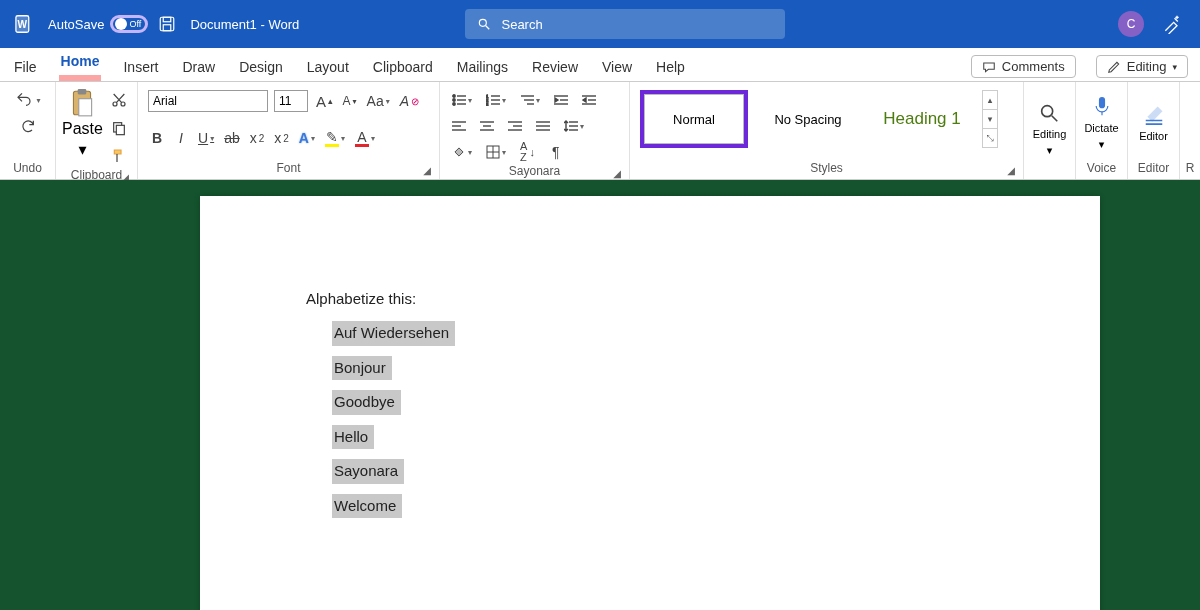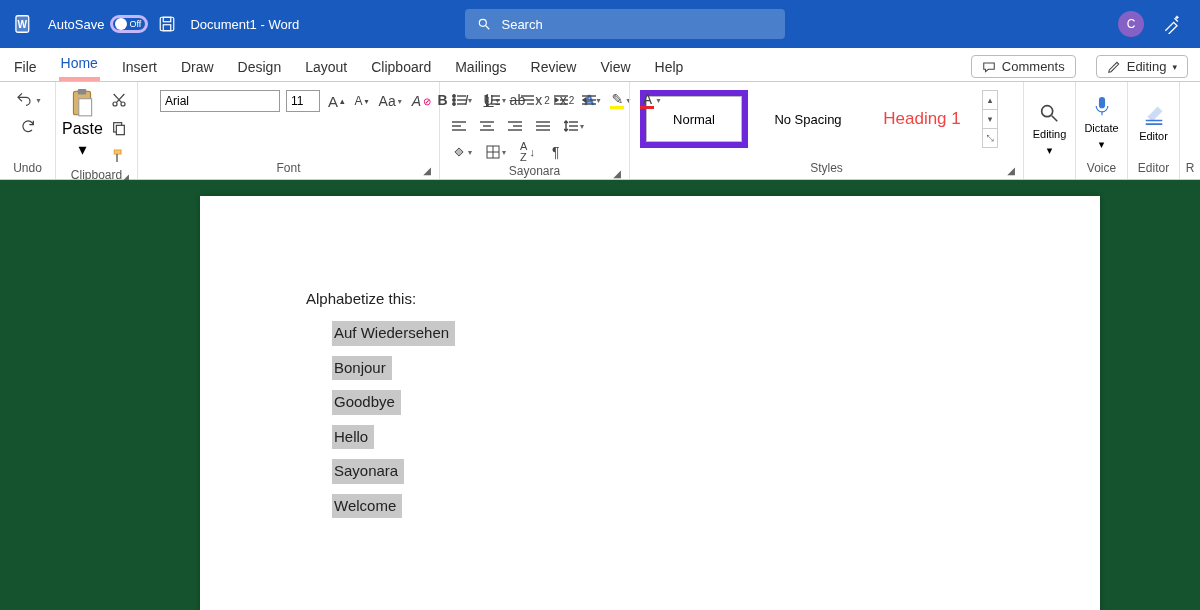--- a/index.html
+++ b/index.html
@@ -14,21 +14,21 @@
   .titlebar .save-icon { margin: 0 10px; }
   .titlebar .doc-title { margin-left: 4px; }
   .titlebar .search-wrap { margin-left: auto; margin-right: auto; }
   .titlebar .search { width: 320px; height: 30px; background: #4A7FCB; border-radius:4px; display:flex; align-items:center; padding: 0 12px; color:#fff; gap:10px; font-size:13px;}
   .titlebar .right { margin-left:auto; display:flex; align-items:center; gap:18px; padding-right:18px; }
   .titlebar .avatar { width:26px; height:26px; border-radius:50%; background:#8661c5; display:flex; align-items:center; justify-content:center; font-size:12px; color:#fff; }
   
   
   .tabsrow { height: 34px; background:#fff; border-bottom:1px solid #ccc; display:flex; align-items:flex-end; padding:0 12px; gap:20px; font-size:14px; color:#333; }
   .tabsrow .tab { padding:6px 2px; cursor:pointer; }
-  .tabsrow .tab.active { color:#185ABD; border-bottom:4px solid #fca5a5; font-weight:400; }
+  .tabsrow .tab.active { color:#185ABD; border-bottom:6px solid #fca5a5; font-weight:700; }
   .tabsrow .spacer { flex:1; }
   .tabsrow .pill { border:1px solid #bbb; border-radius:4px; padding:3px 10px; font-size:13px; display:flex; align-items:center; gap:6px; margin-bottom:3px;}
   
   
   .ribbon { height:98px; background:#fff; border-bottom:1px solid #ccc; display:flex; }
   .group { border-right:1px solid #e1e1e1; display:flex; flex-direction:column; justify-content:space-between; padding:4px 6px 2px; }
   .group-label { text-align:center; font-size:12px; color:#555; padding:2px 0; position:relative;}
   .group-body { flex:1; display:flex; align-items:flex-start; gap:4px; }
   .launcher { position:absolute; right:2px; bottom:1px; font-size:10px; color:#666; }
   
@@ -36,40 +36,40 @@
   .undo-group .group-body { flex-direction:column; align-items:center; gap:6px; padding-top:4px;}
   
   .clipboard-group { width:82px; }
   .clipboard-group .group-body { gap:6px; padding-top:2px; align-items:flex-start;}
   .paste-big { display:flex; flex-direction:column; align-items:center; font-size:16px; gap:2px;}
   .paste-big .ic { font-size:26px; }
   .mini-col { display:flex; flex-direction:column; gap:8px; font-size:14px; color:#444; padding-top:2px;}
   
   .font-group { width:302px; }
   .font-group .row { display:flex; align-items:center; gap:6px; }
-  .font-group .group-body { flex-direction:row; gap:0; padding:4px 4px 0;margin-left:12px;}
+  .font-group .group-body { flex-direction:column; gap:16px; padding:4px 4px 0;}
   .font-select { border:1px solid #999; height:22px; font-size:12px; padding:0 4px; background:#fff;}
   .font-name { width:120px; }
   .font-size { width:34px; }
   .ic-btn { min-width:18px; height:20px; display:inline-flex; align-items:center; justify-content:center; font-size:14px; color:#444; gap:2px; padding:0 2px;}
   .ic-btn .dd { font-size:8px; color:#666; }
   .strike { text-decoration: line-through; }
   .sub { font-size:10px; } .sup { font-size:10px; }
   .color-a { position:relative; display:inline-flex; flex-direction:column; align-items:center; line-height:1;}
   .color-a .bar { height:3px; width:14px; }
   
   .para-group { width:190px; }
   .para-group .group-body { flex-direction:column; gap:6px; padding:4px 4px 0;}
   .para-group .row { display:flex; gap:10px; align-items:center;}
   
   .styles-group { flex:1; min-width:300px;}
   .styles-group .group-body { gap:6px; padding:4px 4px 0; align-items:flex-start;}
   .style-card { border:1px solid transparent; width:108px; height:58px; display:flex; align-items:center; justify-content:center; font-size:13px; cursor:pointer;}
-  .style-card.selected { border:6px solid #6d28d9; box-shadow: inset 0 0 0 1px #bbb;}
-  .style-heading { color:#ef4444; font-size:17px;}
+  .style-card.selected { border:4px solid #6d28d9; box-shadow: inset 0 0 0 1px #bbb;}
+  .style-heading { color:#4d7c0f; font-size:17px;}
   .gallery-scroll { display:flex; flex-direction:column; border:1px solid #ccc; width:16px; height:58px;}
   .gallery-scroll div { flex:1; display:flex; align-items:center; justify-content:center; font-size:9px; color:#555; border-bottom:1px solid #ccc;}
   .gallery-scroll div:last-child{border:none;}
   
   .editing-group { width:52px;}
   .editing-group .group-body, .voice-group .group-body, .editor-group .group-body { flex-direction:column; align-items:center; justify-content:center; gap:4px;}
   .big-vert { display:flex; flex-direction:column; align-items:center; font-size:11px; gap:4px;}
   .big-vert .ic { font-size:22px; }
   .voice-group { width:52px;}
   .editor-group { width:52px;}

